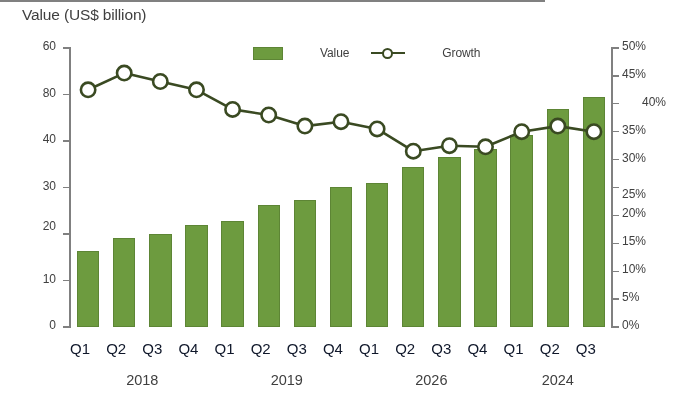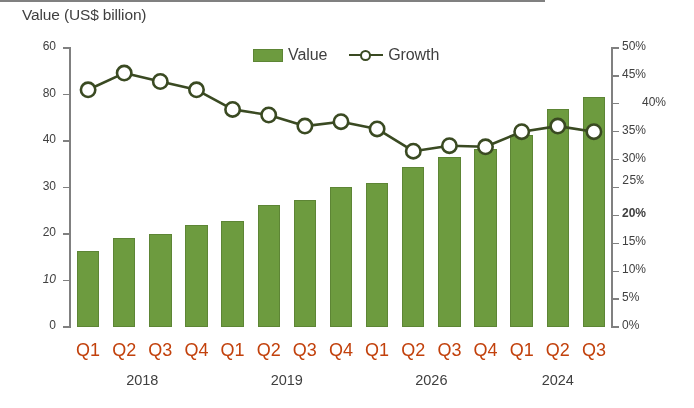--- a/index.html
+++ b/index.html
@@ -33,79 +33,79 @@
   .tick-label-right{left:622px;text-align:left;}
 
   .bar{
     position:absolute;background:#6d9b3f;
     border:1.1px solid #5d8535;box-sizing:border-box;
   }
 
   #line-svg{position:absolute;left:0;top:0;width:694px;height:408px;overflow:visible;}
 
   .cat-label{
-    position:absolute;font-size:18px;color:#c2410c;
-    text-align:center;white-space:nowrap;top:340px;
+    position:absolute;font-size:15px;color:#0f172a;
+    text-align:left;white-space:nowrap;top:340px;
   }
   .year-label{
     position:absolute;font-size:14.5px;color:#3f3f3f;
     text-align:center;white-space:nowrap;top:372px;
   }
 
   #legend{position:absolute;left:253px;top:46px;display:flex;align-items:center;gap:22px;}
   .legend-item{display:flex;align-items:center;gap:5px;}
   .legend-swatch{width:30px;height:13px;background:#6d9b3f;border:1px solid #5d8535;box-sizing:border-box;}
   .legend-line{position:relative;width:34px;height:14px;}
   .legend-line .lseg{position:absolute;top:6px;left:0;width:34px;height:2.4px;background:#3a4a22;}
   .legend-line .lmark{
     position:absolute;left:11px;top:2px;width:11px;height:11px;border-radius:50%;
     background:#ffffff;border:2.4px solid #3a4a22;box-sizing:border-box;
   }
-  .legend-label{font-size:16px;color:#3f3f3f;letter-spacing:-0.1px;}
+  .legend-label{font-size:12px;color:#3f3f3f;letter-spacing:-0.1px;margin-left:32px;}
 </style>
 </head>
 <body>
 
 <div id="chart-root">
 
   <div class="axis-title" id="left-axis-title">Value (US$ billion)</div>
 
   <div class="axis-line" id="y-axis-left"></div>
   <div class="axis-line" id="y-axis-right"></div>
   <div id="x-axis"></div>
 
   <div id="left-ticks">
       <div class="tick tick-left" style="top: 326.3px;"></div>
       <div class="tick-label tick-label-left" style="top: 318px;">0</div>
       <div class="tick tick-left" style="top: 279.8px;"></div>
-      <div class="tick-label tick-label-left" style="top: 271.5px; font-style: italic;">10</div>
+      <div class="tick-label tick-label-left" style="top: 271.5px;">10</div>
       <div class="tick tick-left" style="top: 233.3px;"></div>
-      <div class="tick-label tick-label-left" style="top: 225px; text-align: right;">20</div>
+      <div class="tick-label tick-label-left" style="top: 219px; text-align: right;">20</div>
       <div class="tick tick-left" style="top: 186.8px;"></div>
       <div class="tick-label tick-label-left" style="top: 178.5px;">30</div>
       <div class="tick tick-left" style="top: 140.3px;"></div>
       <div class="tick-label tick-label-left" style="top: 132px;">40</div>
       <div class="tick tick-left" style="top: 93.8px;"></div>
       <div class="tick-label tick-label-left" style="top: 85.5px;">80</div>
       <div class="tick tick-left" style="top: 47.3px;"></div>
       <div class="tick-label tick-label-left" style="top: 39px;">60</div>
     </div>
   <div id="right-ticks">
       <div class="tick tick-right" style="top: 326.3px;"></div>
       <div class="tick-label tick-label-right" style="top: 318px;">0%</div>
       <div class="tick tick-right" style="top: 298.4px;"></div>
       <div class="tick-label tick-label-right" style="top: 290.1px;">5%</div>
       <div class="tick tick-right" style="top: 270.5px;"></div>
       <div class="tick-label tick-label-right" style="top: 262.2px;">10%</div>
       <div class="tick tick-right" style="top: 242.6px;"></div>
       <div class="tick-label tick-label-right" style="top: 234.3px;">15%</div>
       <div class="tick tick-right" style="top: 214.7px;"></div>
-      <div class="tick-label tick-label-right" style="top: 206.4px; font-weight: bold;">20%</div>
+      <div class="tick-label tick-label-right" style="top: 206.4px;">20%</div>
       <div class="tick tick-right" style="top: 186.8px;"></div>
-      <div class="tick-label tick-label-right" style="top: 174px; font-family: Liberation Mono, monospace;">25%</div>
+      <div class="tick-label tick-label-right" style="top: 187px;">25%</div>
       <div class="tick tick-right" style="top: 158.9px;"></div>
       <div class="tick-label tick-label-right" style="top: 150.6px;">30%</div>
       <div class="tick tick-right" style="top: 131px;"></div>
       <div class="tick-label tick-label-right" style="top: 122.7px;">35%</div>
       <div class="tick tick-right" style="top: 103.1px;"></div>
       <div class="tick-label tick-label-right" style="top: 94.8px; margin-left: 20px;">40%</div>
       <div class="tick tick-right" style="top: 75.2px;"></div>
       <div class="tick-label tick-label-right" style="top: 66.9px;">45%</div>
       <div class="tick tick-right" style="top: 47.3px;"></div>
       <div class="tick-label tick-label-right" style="top: 39px;">50%</div>

